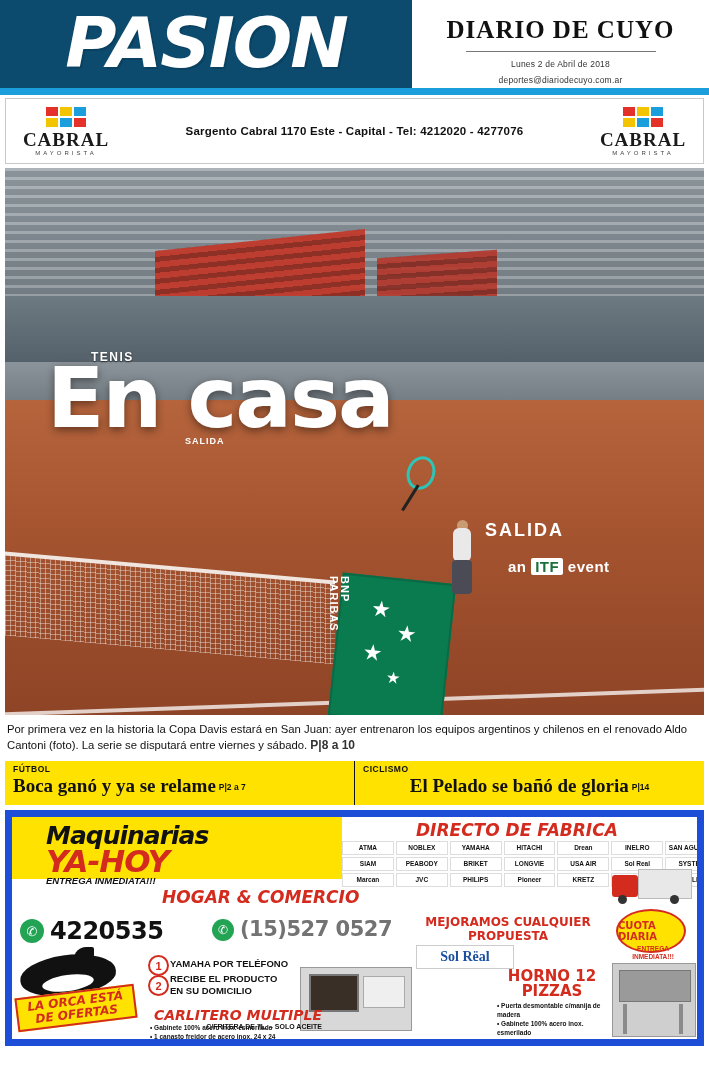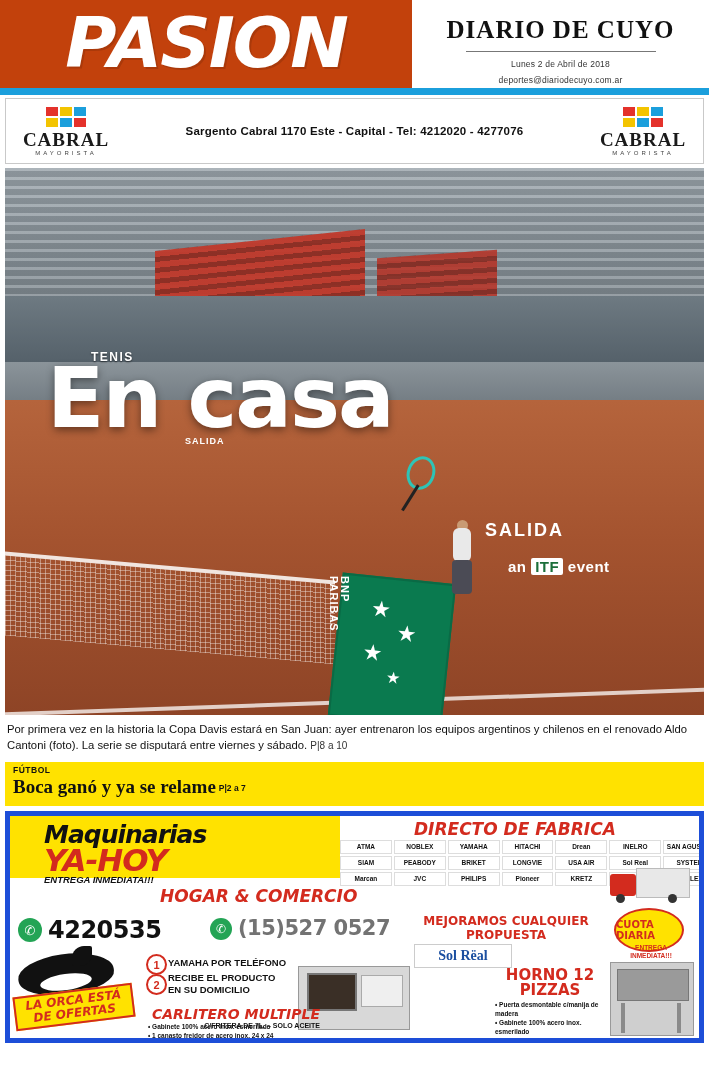--- a/index.html
+++ b/index.html
@@ -8,21 +8,21 @@
     background:#ffffff;
     font-family:"Liberation Sans", sans-serif;
     overflow:hidden;
   }
   .page{position:relative;width:709px;height:1078px;background:#fff;}
 
   
   .masthead{position:relative;height:88px;border-bottom:0;}
   .masthead-left{
     position:absolute;left:0;top:0;width:412px;height:88px;
-    background:#c2410c;
+    background:#0c4a6e;
     display:flex;align-items:center;justify-content:center;
   }
   .pasion{
     font-family:"DejaVu Sans", sans-serif;
     font-weight:bold;font-style:italic;
     font-size:70px;color:#ffffff;letter-spacing:-2px;
     line-height:70px;
     -webkit-text-stroke:0;
     text-shadow:2px 2px 0 rgba(0,0,0,.12);
     margin-top:-2px;
@@ -99,39 +99,39 @@
     position:absolute;left:42px;top:188px;
     font-family:"DejaVu Sans",sans-serif;font-weight:bold;
     font-size:84px;line-height:84px;color:#fff;letter-spacing:-2px;
     text-shadow:0 3px 8px rgba(0,0,0,.45);
   }
 
   
   .bajada{
     margin:6px 7px 0 7px;font-size:11.3px;line-height:16px;color:#111;
   }
-  .bajada .ref{font-size:10px;font-weight:normal;color:#333;}
+  .bajada .ref{font-size:12px;font-weight:bold;color:#333;}
 
   
   .yellow{
     margin:8px 5px 0 5px;background:#ffe200;height:44px;display:flex;align-items:stretch;
   }
   .ycol{flex:1;padding:3px 8px 0 8px;position:relative;}
   .ycol.second{border-left:1px solid #111;}
   .ylabel{font-size:8.5px;font-weight:bold;color:#111;letter-spacing:.5px;}
   .ytitle{
     font-family:"Liberation Serif",serif;font-weight:bold;font-size:19px;color:#111;line-height:22px;margin-top:1px;
   }
   .ytitle .p{font-family:"Liberation Sans",sans-serif;font-size:8.5px;font-weight:bold;vertical-align:2px;margin-left:3px;}
   .ycol.second .ytitle{text-align:center;}
   .ycol.second .ylabel{text-align:left;}
 
   
   .bottomad{
-    position:relative;margin:5px 5px 5px 5px;height:222px;border:5px solid #1d4ed8;background:#fff;overflow:hidden;
+    position:relative;margin:5px 5px 5px 5px;height:222px;border:7px solid #1d4ed8;background:#fff;overflow:hidden;
   }
   .ba-yellow{position:absolute;left:0;top:0;width:330px;height:62px;background:#ffe200;}
   .ba-maq{position:absolute;left:34px;top:4px;font-family:"DejaVu Sans",sans-serif;font-style:italic;font-weight:bold;font-size:25px;color:#111;letter-spacing:-1px;}
   .ba-yahoy{position:absolute;left:34px;top:26px;font-family:"DejaVu Sans",sans-serif;font-style:italic;font-weight:bold;font-size:31px;color:#d32b1e;letter-spacing:-1px;}
   .ba-entrega{position:absolute;left:34px;top:58px;font-size:9.5px;font-weight:bold;color:#111;font-style:italic;}
   .ba-hogar{position:absolute;left:150px;top:70px;font-family:"DejaVu Sans",sans-serif;font-style:italic;font-weight:bold;font-size:17px;color:#d32b1e;}
   .ba-directo{position:absolute;left:404px;top:3px;width:300px;text-align:left;font-family:"DejaVu Sans",sans-serif;font-weight:bold;font-style:italic;font-size:17px;color:#d32b1e;}
   .brands{position:absolute;left:330px;top:24px;width:375px;display:grid;grid-template-columns:repeat(7,1fr);gap:2px 2px;}
   .brands span{display:block;height:12px;line-height:12px;text-align:center;font-size:6.5px;font-weight:bold;color:#111;background:#fff;border:1px solid #ddd;overflow:hidden;}
   .ba-phone{position:absolute;left:38px;top:100px;font-family:"DejaVu Sans",sans-serif;font-weight:bold;font-size:24px;color:#111;letter-spacing:-.5px;}
@@ -260,20 +260,26 @@
     <span class="ref">P|8 a 10</span>
   </div>
 
   <div class="yellow">
     <div class="ycol">
       <div class="ylabel">FÚTBOL</div>
       <div class="ytitle">
         <span>Boca ganó y ya se relame</span><span class="p">P|2 a 7</span>
       </div>
     </div>
+    <div class="ycol second">
+      <div class="ylabel">CICLISMO</div>
+      <div class="ytitle">
+        <span>El Pelado se bañó de gloria</span><span class="p">P|14</span>
+      </div>
+    </div>
   </div>
 
   <div class="bottomad">
     <div class="ba-yellow"></div>
     <div class="ba-maq">Maquinarias</div>
     <div class="ba-yahoy">YA-HOY</div>
     <div class="ba-entrega">ENTREGA INMEDIATA!!!</div>
     <div class="ba-hogar">HOGAR &amp; COMERCIO</div>
 
     <div class="ba-directo">DIRECTO DE FABRICA</div>

